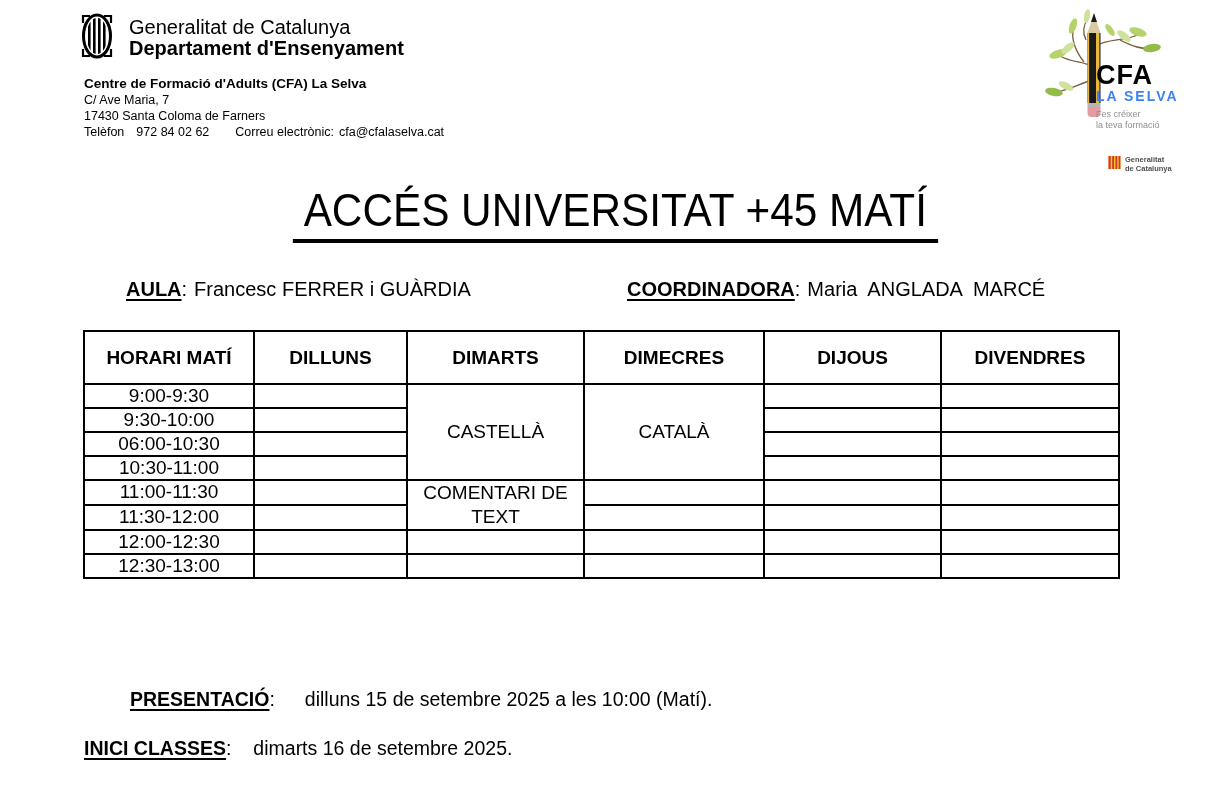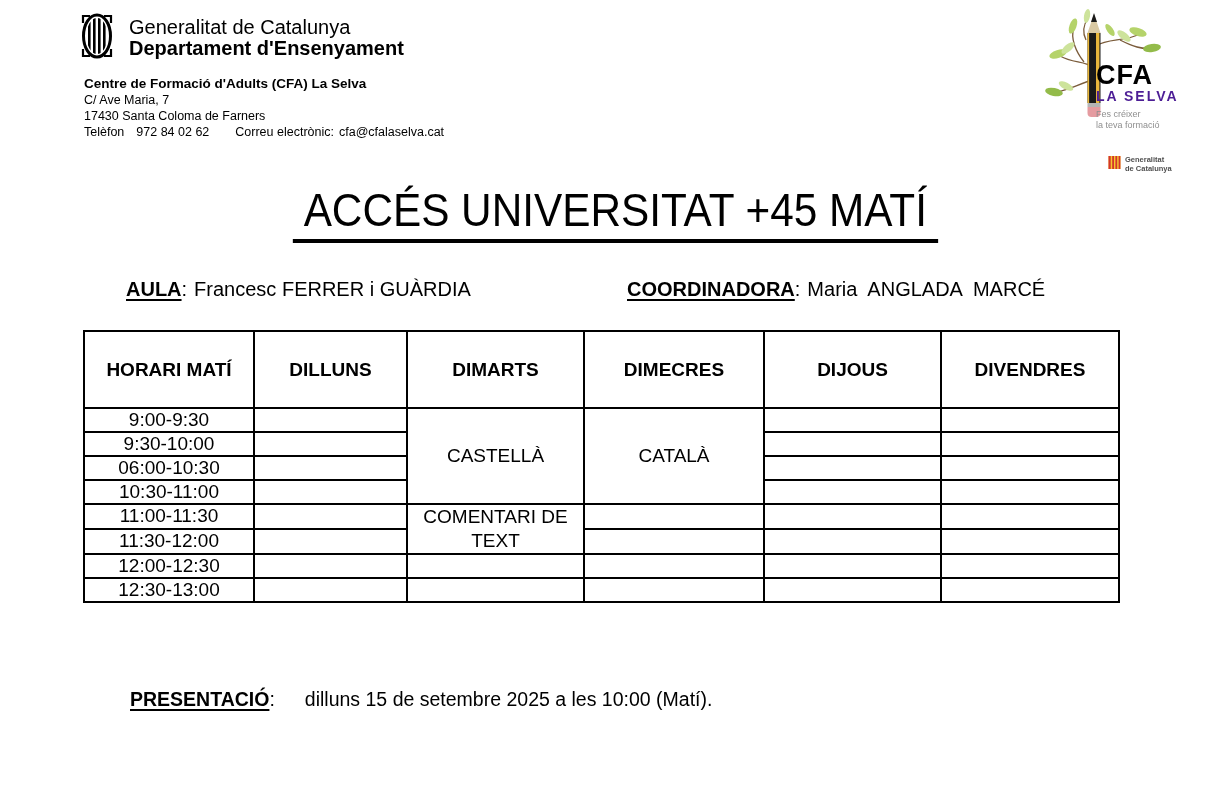--- a/index.html
+++ b/index.html
@@ -18,21 +18,21 @@
   .center-name { font-size: 13.5px; font-weight: 700; }
   .contact-line .phone { margin-left: 12px; }
   .contact-line .email-label { margin-left: 26px; }
   .contact-line .email { margin-left: 5px; }
 
   
   .cfa-logo { position: absolute; left: 1040px; top: 6px; width: 160px; height: 140px; }
   .cfa-art { position: absolute; left: 0; top: 0; }
   .cfa-text { position: absolute; left: 56px; top: 56px; }
   .cfa-acronym { font-size: 27px; font-weight: 800; letter-spacing: 1px; line-height: 26px; }
-  .cfa-name { font-size: 14px; font-weight: 700; letter-spacing: 2px; color: #4c1d95; line-height: 16px; }
+  .cfa-name { font-size: 14px; font-weight: 700; letter-spacing: 2px; color: #3b82f6; line-height: 16px; }
   .cfa-tagline { margin-top: 5px; font-size: 9px; color: #8f8f8f; line-height: 11px; }
   .cfa-gov { margin-top: 24px; display: flex; align-items: flex-start; gap: 4px; padding-left: 12px; }
   .cfa-gov-text { font-size: 7.5px; font-weight: 700; color: #4f4f4f; line-height: 9px; }
 
   
   .doc-title-wrap { position: absolute; left: 0; right: 0; top: 184px; text-align: center; }
   .doc-title { display: inline-block; font-size: 47px; line-height: 1.12; font-weight: 400;
                transform: scaleX(0.9); transform-origin: center;
                border-bottom: 4px solid #000; padding: 0 12px 2px; }
 
@@ -40,21 +40,21 @@
   .info-row { position: absolute; left: 0; top: 278px; width: 100%; font-size: 20px; }
   .info-aula { position: absolute; left: 126px; top: 0; }
   .info-coord { position: absolute; left: 627px; top: 0; }
   .lbl { font-weight: 700; text-decoration: underline; text-decoration-thickness: 2px; text-underline-offset: 3px; }
   .info-value { margin-left: 7px; white-space: pre-wrap; }
 
   
   .schedule { position: absolute; left: 83px; top: 330px; border-collapse: collapse; table-layout: fixed; }
   .schedule th, .schedule td { border: 2px solid #000; text-align: center; vertical-align: middle;
                                font-size: 19px; padding: 0; overflow: hidden; }
-  .schedule th { height: 77px; font-weight: 700; }
+  .schedule th { height: 53px; font-weight: 700; }
   .schedule td { height: 20px; font-weight: 400; }
   .subject-cell { line-height: 1.25; }
 
   
   .note { position: absolute; left: 84px; font-size: 19.5px; }
   .note-presentation { top: 688px; margin-left: 46px; }
   .note-start { top: 737px; }
   .note-presentation .note-value { margin-left: 30px; }
   .note-start .note-value { margin-left: 22px; }
 </style>
@@ -242,14 +242,17 @@
         <td></td>
         <td></td>
         <td></td>
       </tr>
     </tbody>
   </table>
 
   <div class="note note-presentation">
     <span class="lbl">PRESENTACIÓ</span><span>:</span><span class="note-value">dilluns 15 de setembre 2025 a les 10:00 (Matí).</span>
   </div>
+  <div class="note note-start">
+    <span class="lbl">INICI CLASSES</span><span>:</span><span class="note-value">dimarts 16 de setembre 2025.</span>
+  </div>
 
 </div>
 
 </body></html>

